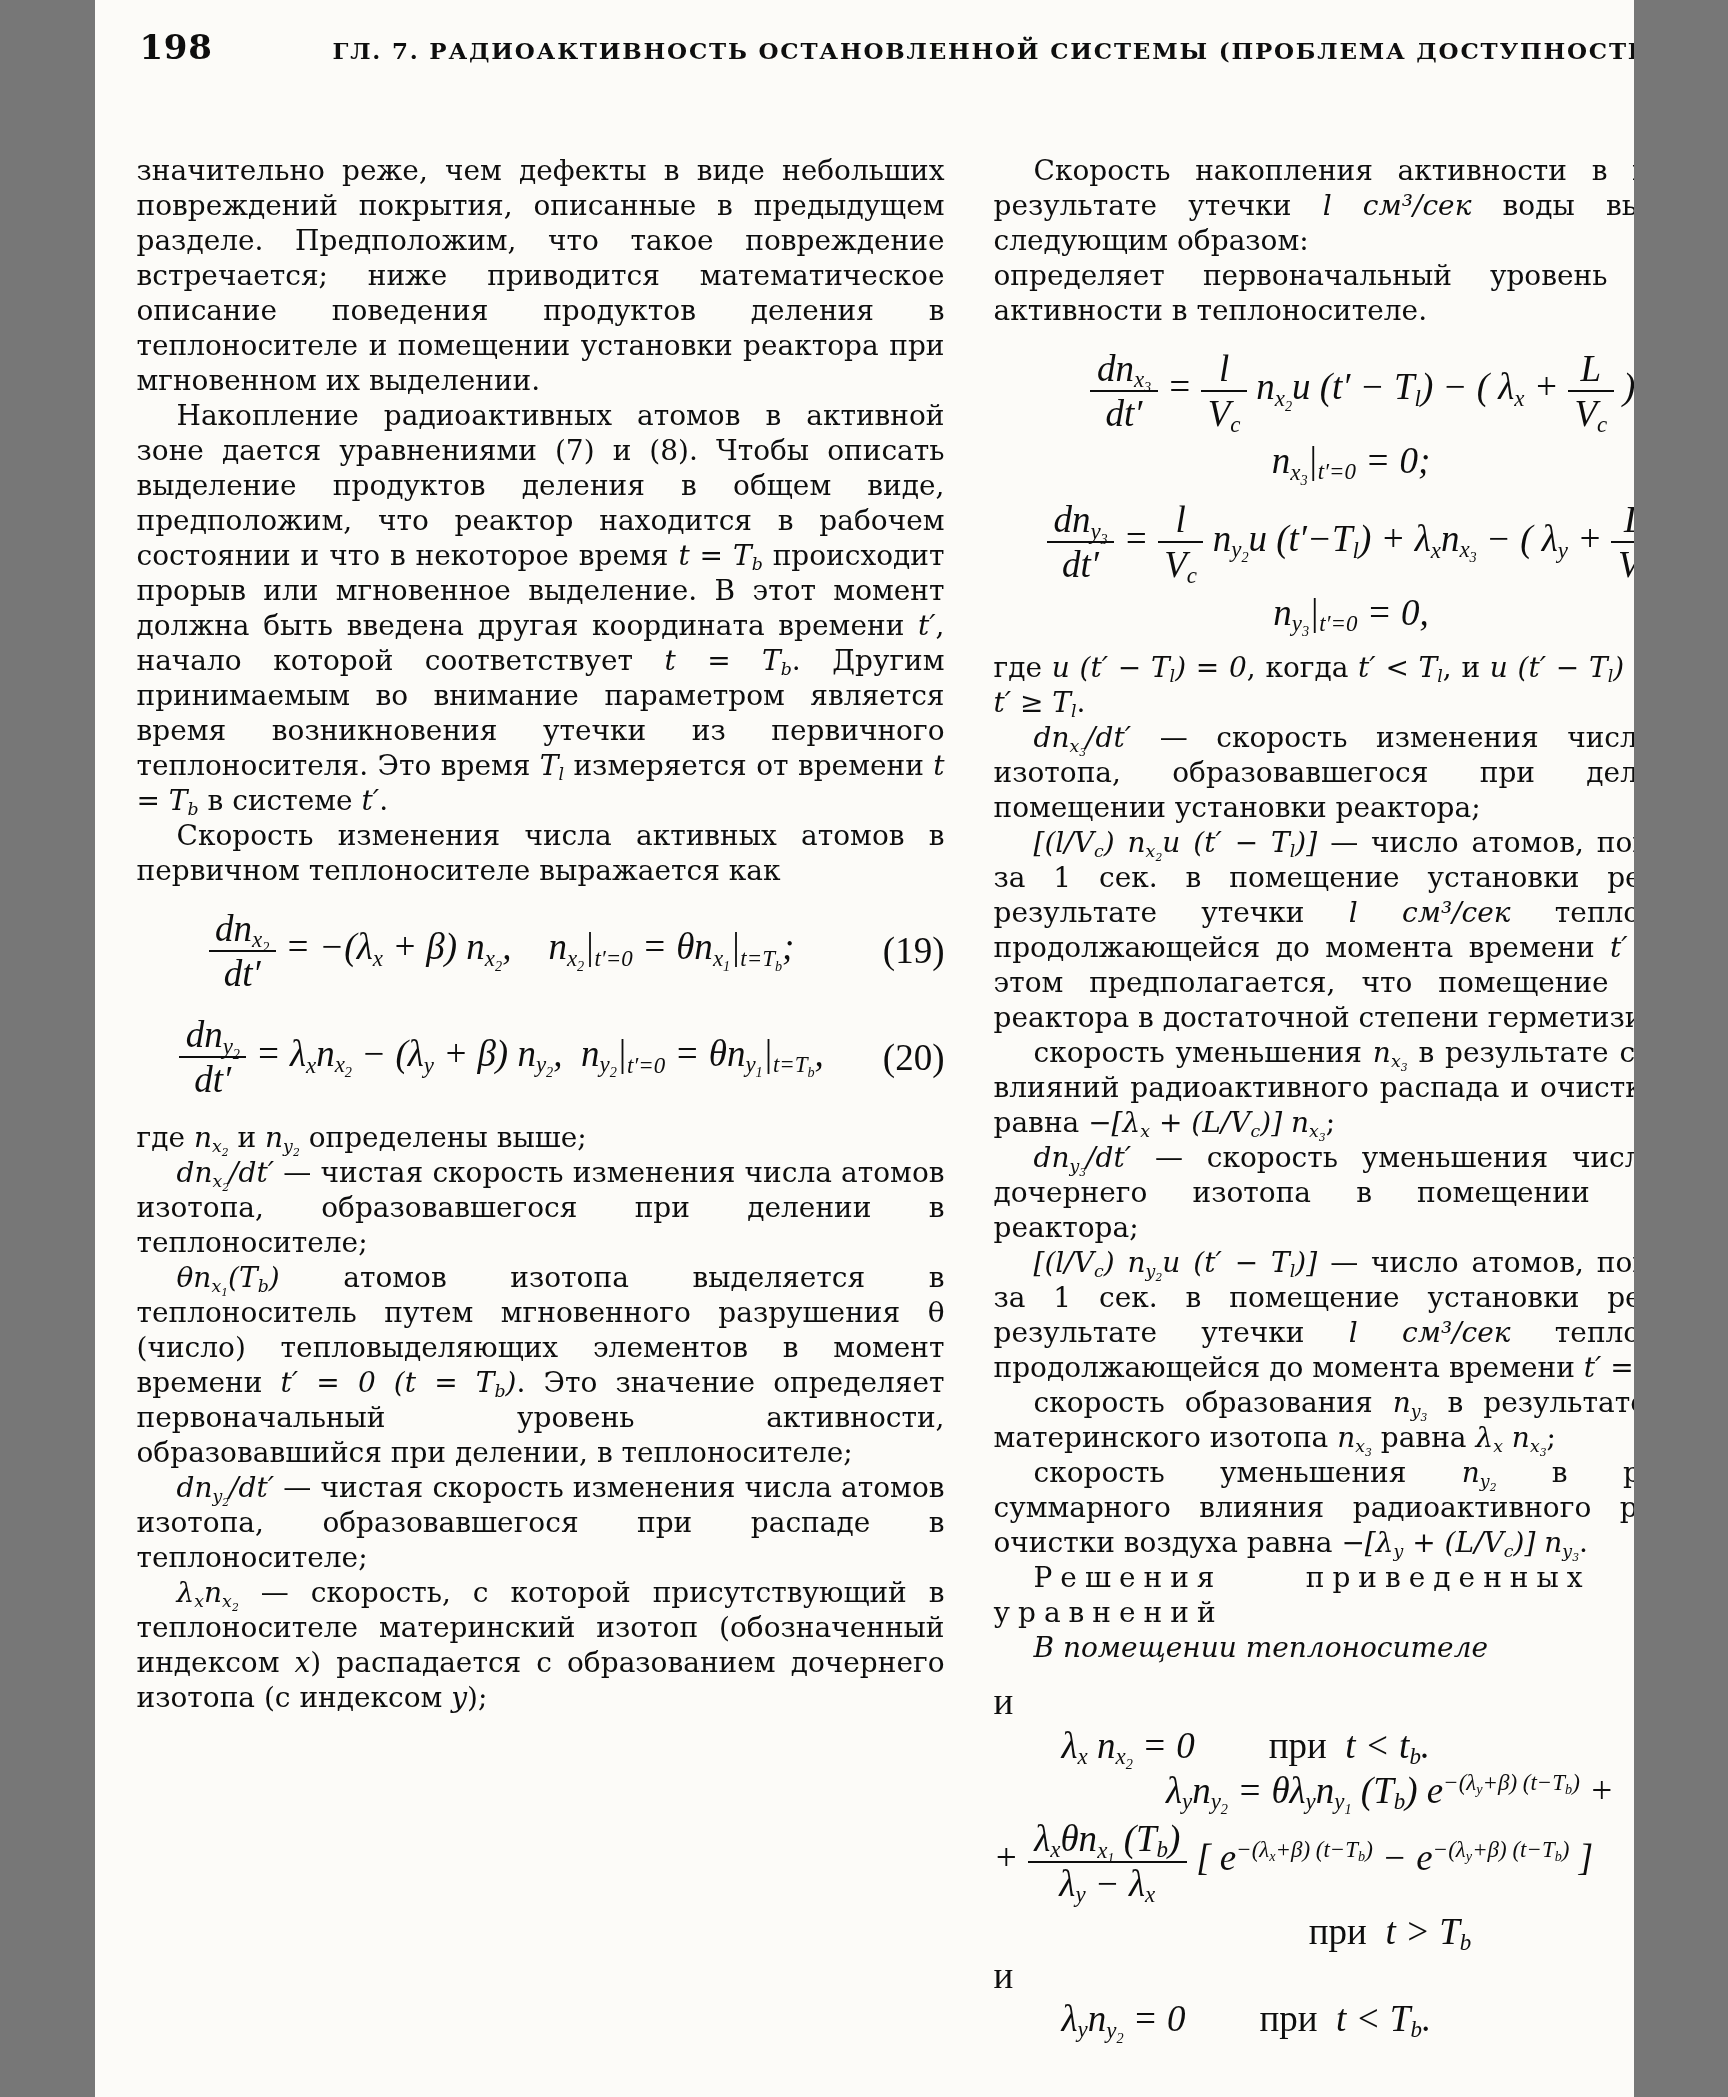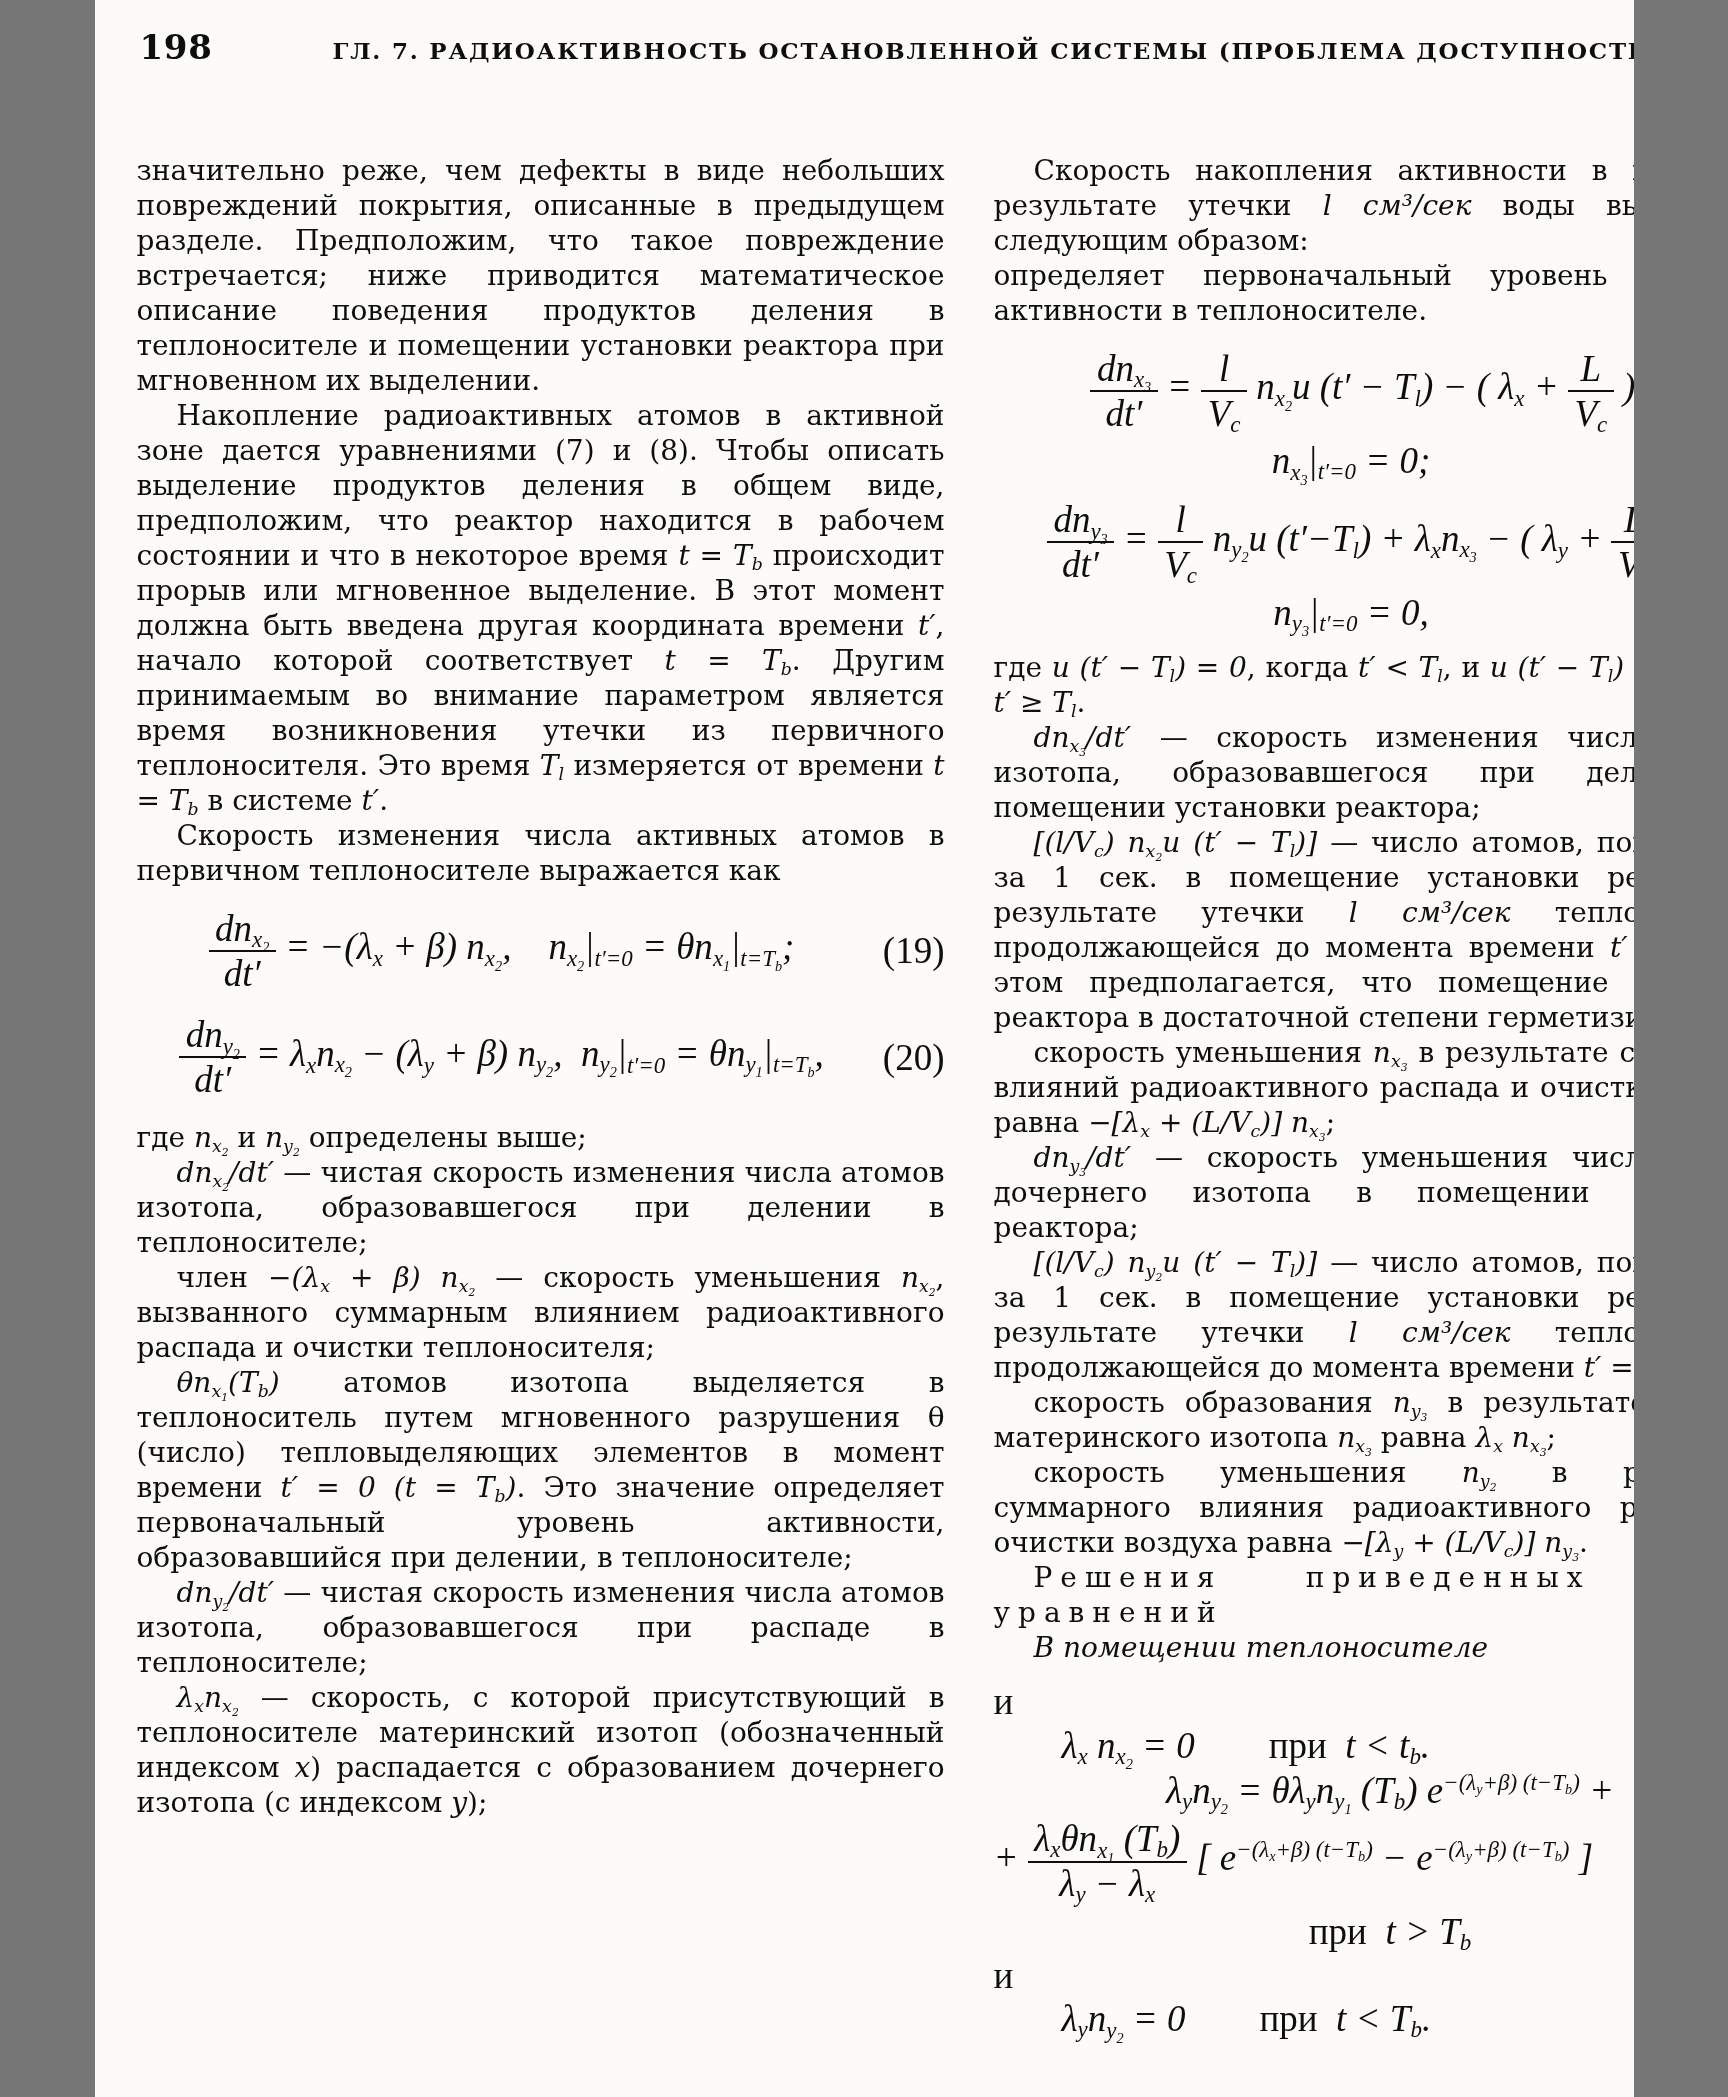--- a/index.html
+++ b/index.html
@@ -67,21 +67,20 @@
         </div>
       </div>
       <div class="equation">
         <div class="eq-row">
           <span class="eq-body align-center"><span class="frac"><span class="fnum">dn<sub>y<sub>2</sub></sub></span><span class="fden">dt′</span></span> = λ<sub>x</sub>n<sub>x<sub>2</sub></sub> − (λ<sub>y</sub> + β) n<sub>y<sub>2</sub></sub>, n<sub>y<sub>2</sub></sub>|<sub>t′=0</sub> = θn<sub>y<sub>1</sub></sub>|<sub>t=T<sub>b</sub></sub>,</span>
           <span class="eq-num">(20)</span>
         </div>
       </div>
       <p class="para">где <span class="mit">n<sub>x<sub>2</sub></sub></span> и <span class="mit">n<sub>y<sub>2</sub></sub></span> определены выше;</p>
       <p class="para indent"><span class="mit">dn<sub>x<sub>2</sub></sub>/dt′</span> — чистая скорость изменения числа атомов изотопа, образовавшегося при делении в теплоносителе;</p>
-      <p class="para indent">член <span class="mit">−(λ<sub>x</sub> + β) n<sub>x<sub>2</sub></sub></span> — скорость уменьшения <span class="mit">n<sub>x<sub>2</sub></sub></span>, вызванного суммарным влиянием радиоактивного распада и очистки теплоносителя;</p>
       <p class="para indent"><span class="mit">θn<sub>x<sub>1</sub></sub>(T<sub>b</sub>)</span> атомов изотопа выделяется в теплоноситель путем мгновенного разрушения θ (число) тепловыделяющих элементов в момент времени <span class="mit">t′ = 0 (t = T<sub>b</sub>)</span>. Это значение определяет первоначальный уровень активности, образовавшийся при делении, в теплоносителе;</p>
       <p class="para indent"><span class="mit">dn<sub>y<sub>2</sub></sub>/dt′</span> — чистая скорость изменения числа атомов изотопа, образовавшегося при распаде в теплоносителе;</p>
       <p class="para indent"><span class="mit">λ<sub>x</sub>n<sub>x<sub>2</sub></sub></span> — скорость, с которой присутствующий в теплоносителе материнский изотоп (обозначенный индексом <span class="mit">x</span>) распадается с образованием дочернего изотопа (с индексом <span class="mit">y</span>);</p>
     </div>
   <div class="col" id="right-col">
       <p class="para indent">Скорость накопления активности в воздухе в результате утечки <span class="mit">l</span> <span class="mit">см³/сек</span> воды выражается следующим образом:</p>
       <p class="para">определяет первоначальный уровень дочерней активности в теплоносителе.</p>
       <div class="equation">
         <div class="eq-row">
           <span class="eq-body align-center"><span class="frac"><span class="fnum">dn<sub>x<sub>3</sub></sub></span><span class="fden">dt′</span></span> = <span class="frac"><span class="fnum">l</span><span class="fden">V<sub>c</sub></span></span> n<sub>x<sub>2</sub></sub>u (t′ − T<sub>l</sub>) − ( λ<sub>x</sub> + <span class="frac"><span class="fnum">L</span><span class="fden">V<sub>c</sub></span></span> ) n<sub>x<sub>3</sub></sub>,</span>

